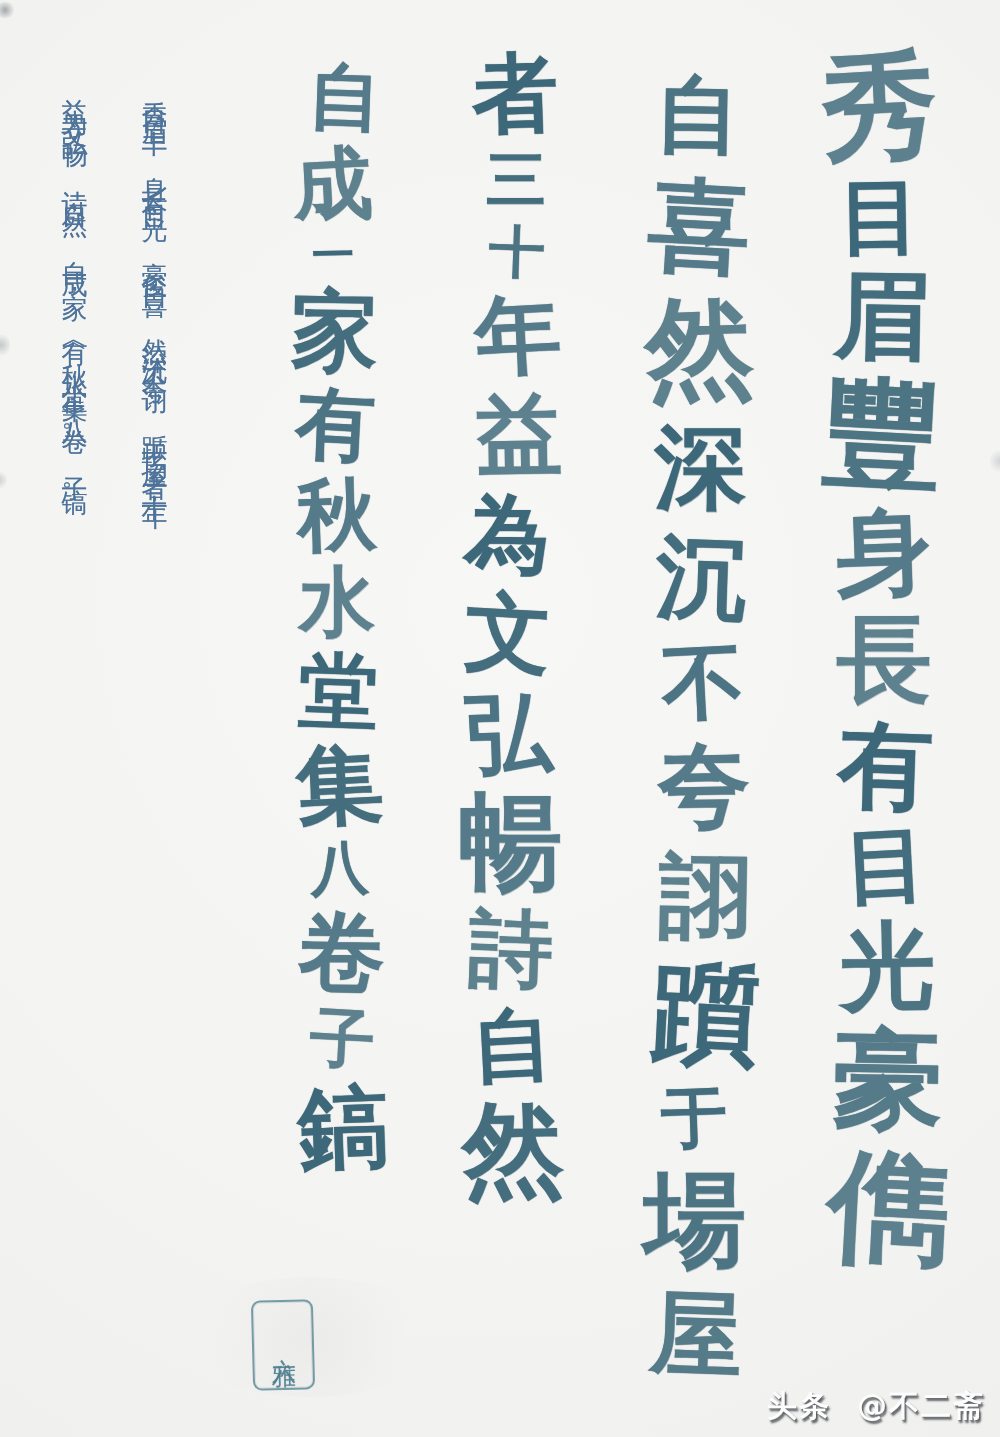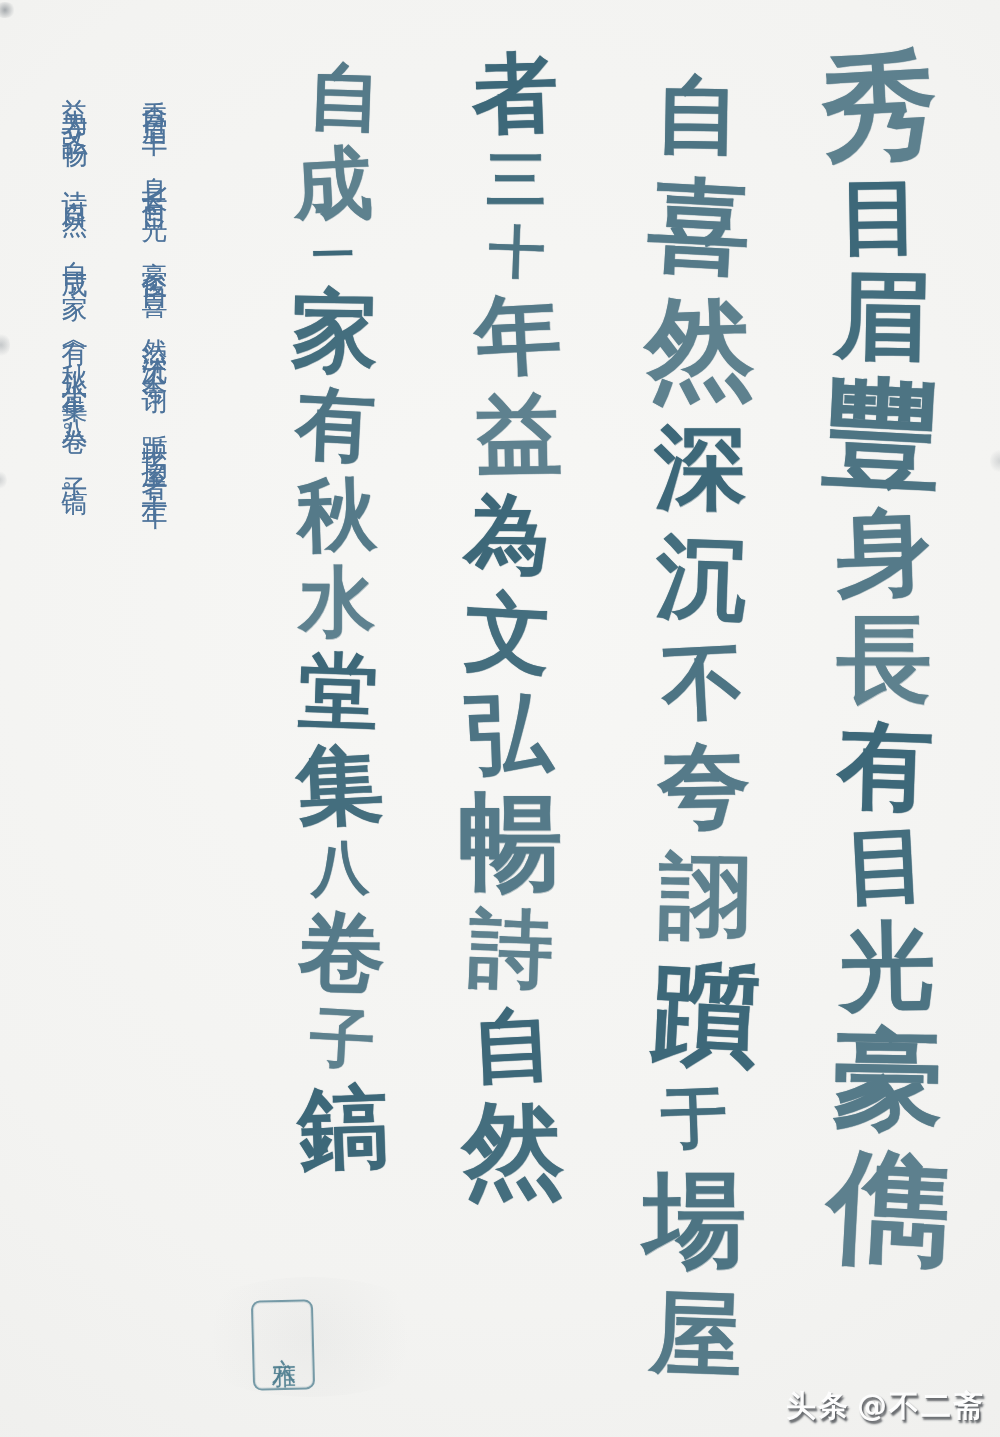--- a/index.html
+++ b/index.html
@@ -74,21 +74,21 @@
     font-size: 24px;
     letter-spacing: 6px;
     color: rgba(78,126,143,.85);
     text-shadow: 0 0 1px rgba(78,126,143,.5);
   }
 
   
   .watermark {
     position: absolute;
     top: 1386px; right: 15px;
-    display: flex; align-items: center; gap: 7px;
+    display: flex; align-items: center; gap: 26px;
     font-family: "DejaVu Sans", "Liberation Sans", sans-serif;
     font-size: 30px; font-weight: bold;
     color: #fdfdfd;
     text-shadow: 2px 3px 2px rgba(80,84,88,.85), 1px 1px 1px rgba(80,84,88,.6);
     letter-spacing: 2px;
     white-space: nowrap;
     justify-content: flex-end;
   }
 </style>
 </head>

